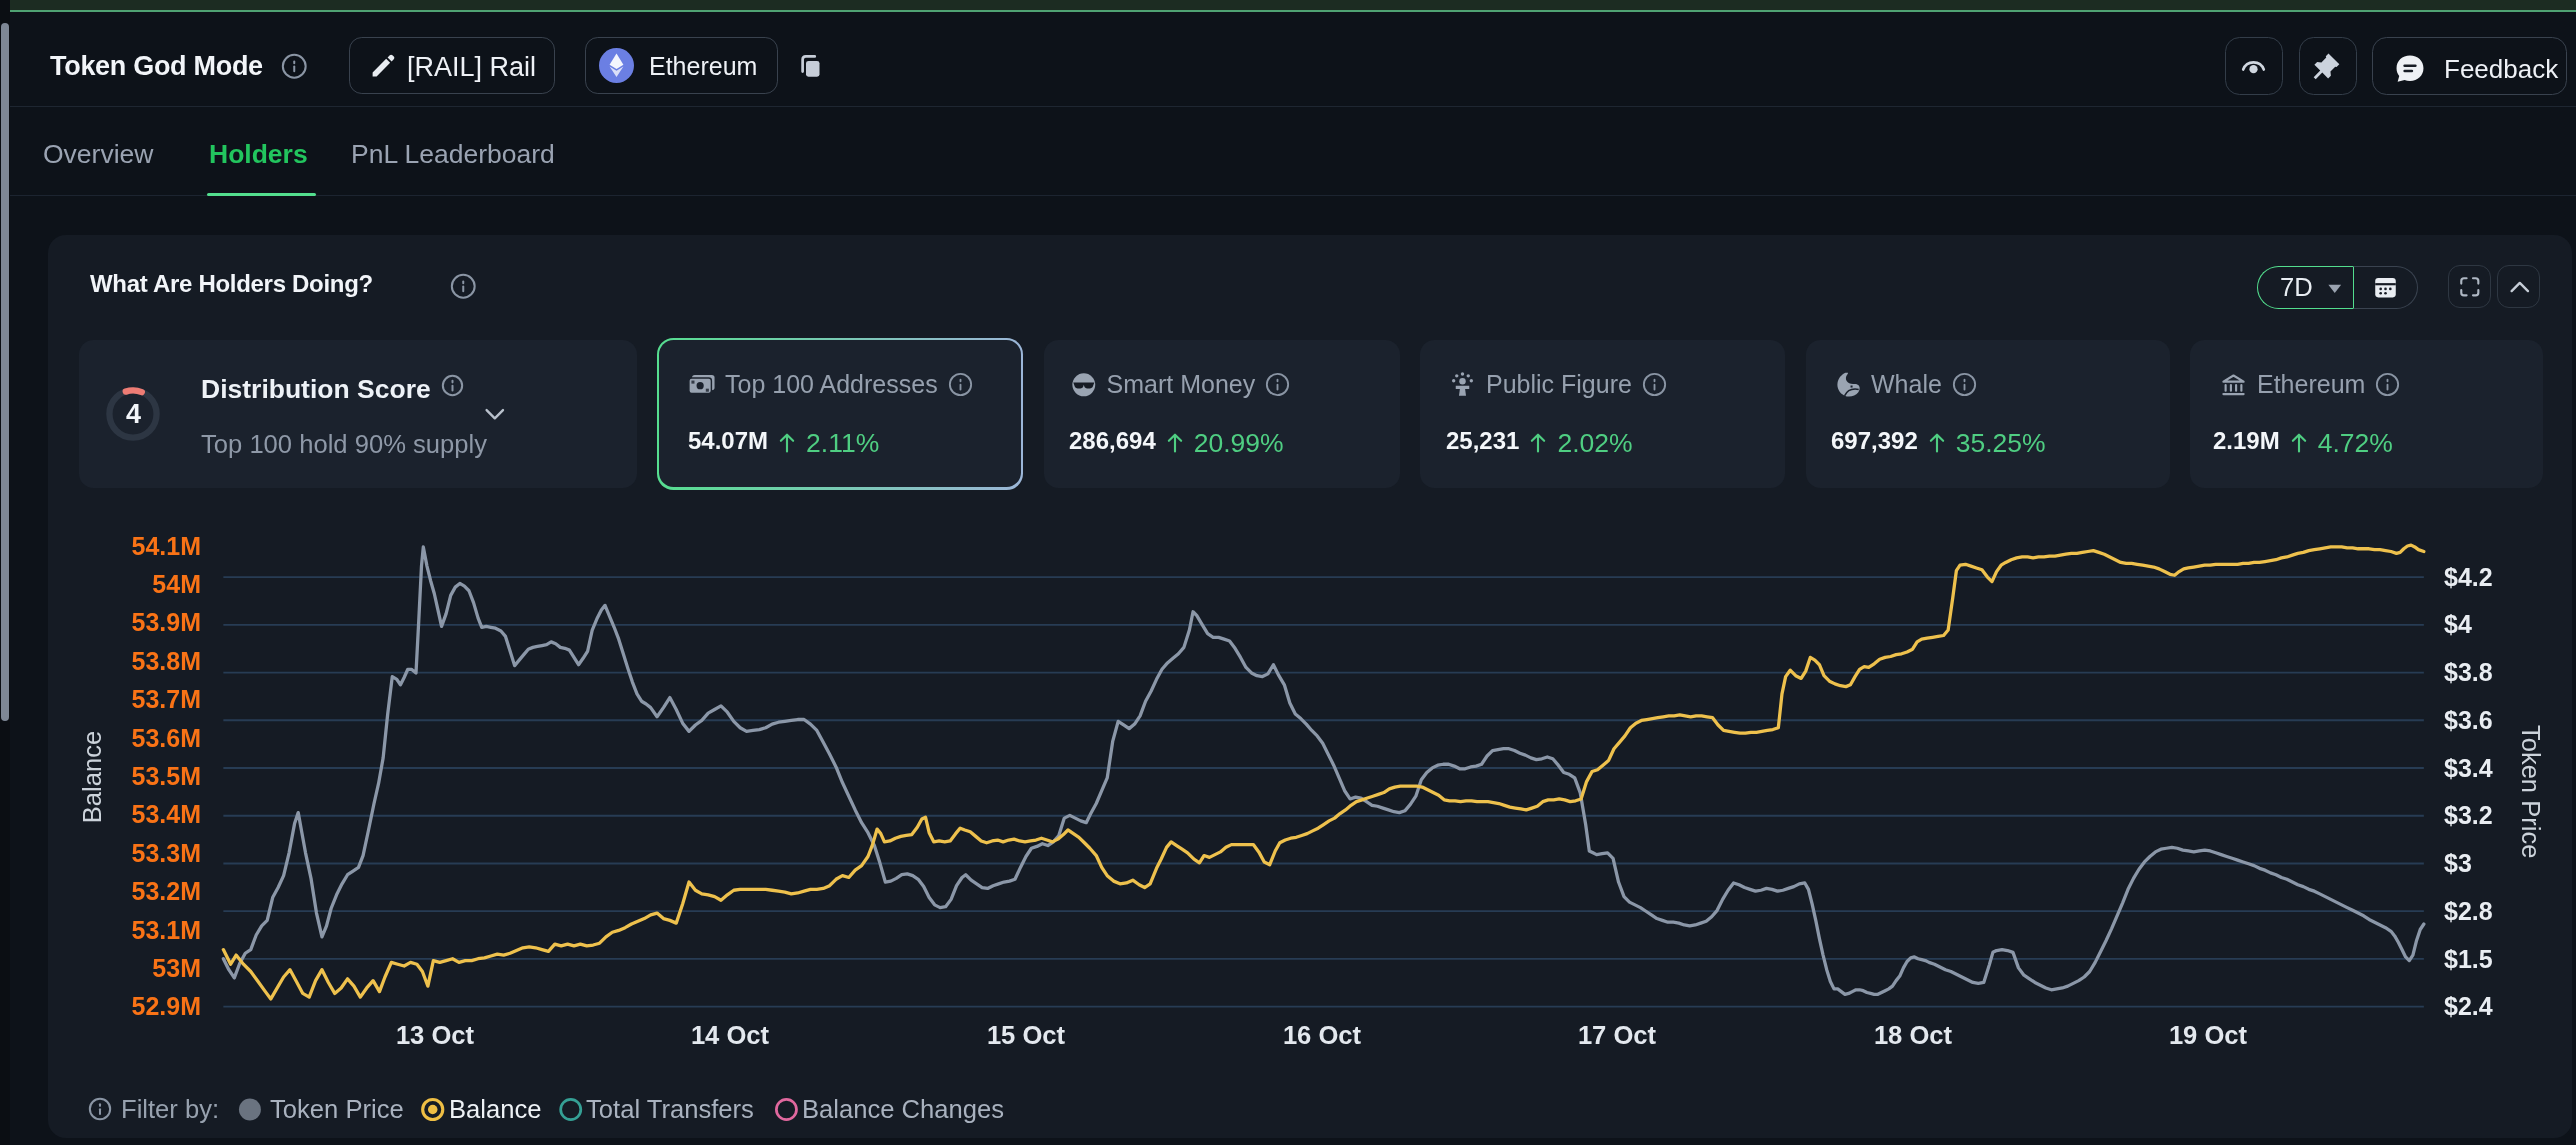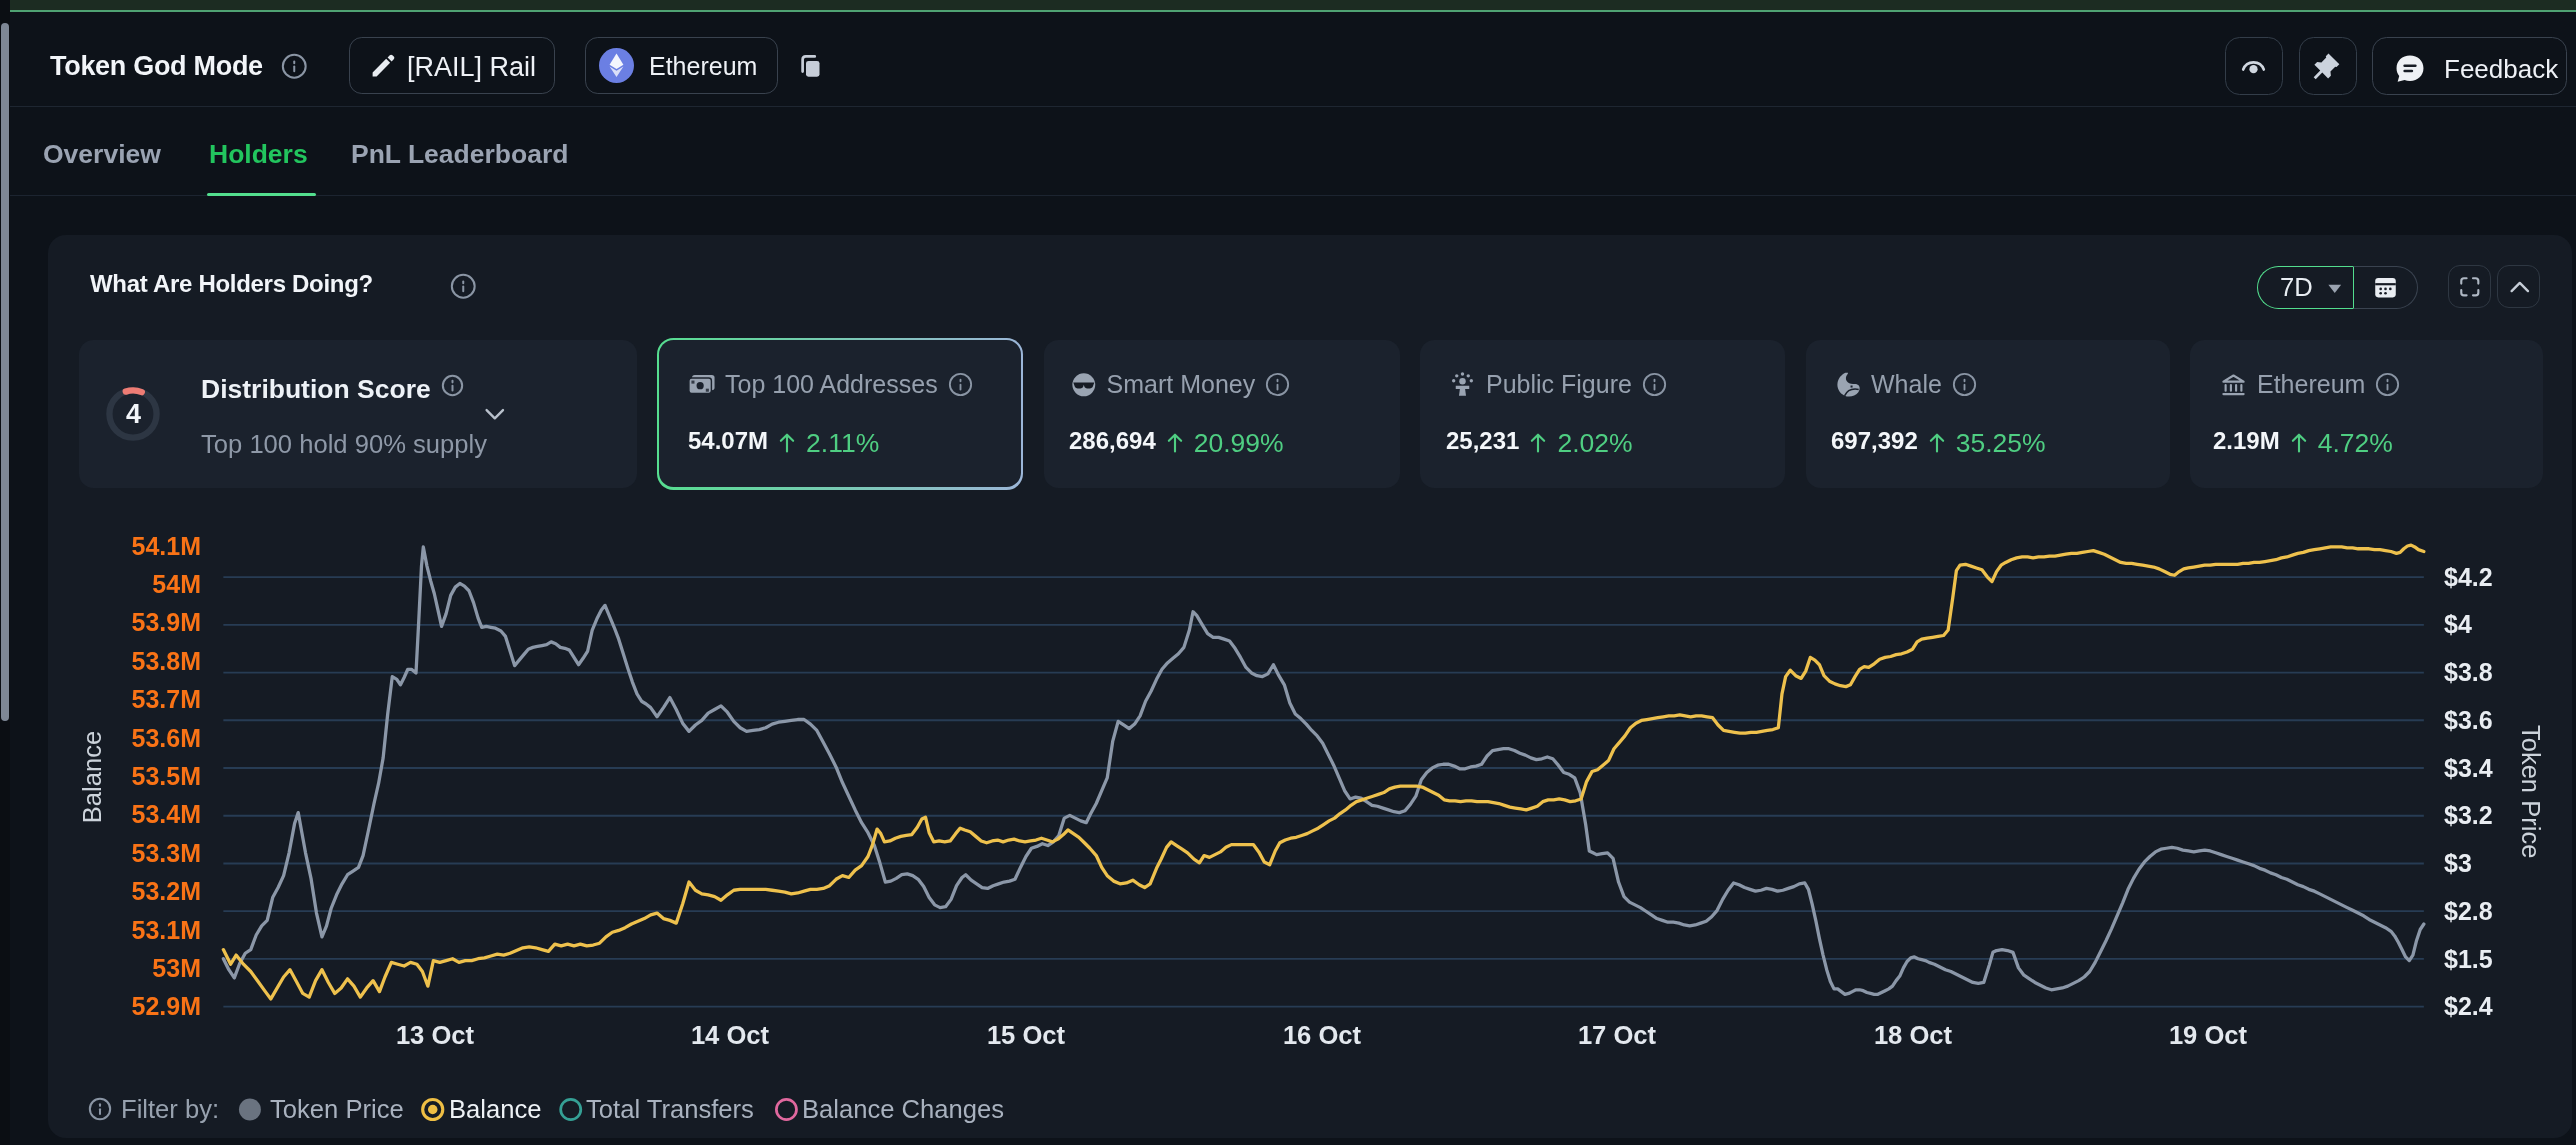--- a/index.html
+++ b/index.html
@@ -5,21 +5,21 @@
 .abs{position:absolute}
 #page{position:relative;width:2576px;height:1145px;background:#0d1219}
 #rail{position:absolute;left:0;top:0;width:10px;height:1145px;background:#0b0e13}
 #thumb{position:absolute;left:1.4px;top:23px;width:7.3px;height:698px;border-radius:4.1px;background:#7e8795}
 #topstrip{position:absolute;left:10px;top:0;width:2566px;height:12px;background:#1c2c22;border-bottom:2.3px solid #4fa273}
 #hdrline{position:absolute;left:10px;top:106px;width:2566px;height:1.4px;background:#1e2631}
 #tabline{position:absolute;left:10px;top:195px;width:2566px;height:1.4px;background:#1c2430}
 .title{position:absolute;font-weight:700;color:#f2f5f9;letter-spacing:-0.3px}
 .btn{position:absolute;border:1.4px solid #39424e;border-radius:12.8px;background:transparent}
 .sqbtn{position:absolute;width:58px;height:58px;border:1.4px solid #333d49;border-radius:14.6px;top:37px}
-.tab{position:absolute;top:139px;font-size:26.5px;color:#9aa3b2;font-weight:700}
+.tab{position:absolute;top:139px;font-size:26.5px;color:#9aa3b2;font-weight:400}
 #card{position:absolute;left:48px;top:235px;width:2524px;height:903px;background:#151b24;border-radius:18px}
 .chip{position:absolute;top:340px;height:148px;background:#1b222d;border-radius:14.6px}
 .lrow{position:absolute;top:370px;display:flex;align-items:center;gap:10px;height:29px}
 .lrow svg{display:block;flex:none}
 .chiplabel{font-size:25px;color:#96a0ae;font-weight:500;white-space:nowrap}
 .vrow{position:absolute;top:421px;display:flex;align-items:center;gap:10px;height:40px}
 .vrow svg{display:block;flex:none}
 .chipval{font-size:24px;font-weight:700;color:#f4f7fa;white-space:nowrap}
 .chippct{font-size:26.5px;font-weight:500;color:#4fce82;white-space:nowrap;padding-top:4.6px}
 .tickL{position:absolute;right:2375px;font-size:25px;font-weight:700;color:#f97316;line-height:29px;white-space:nowrap}

